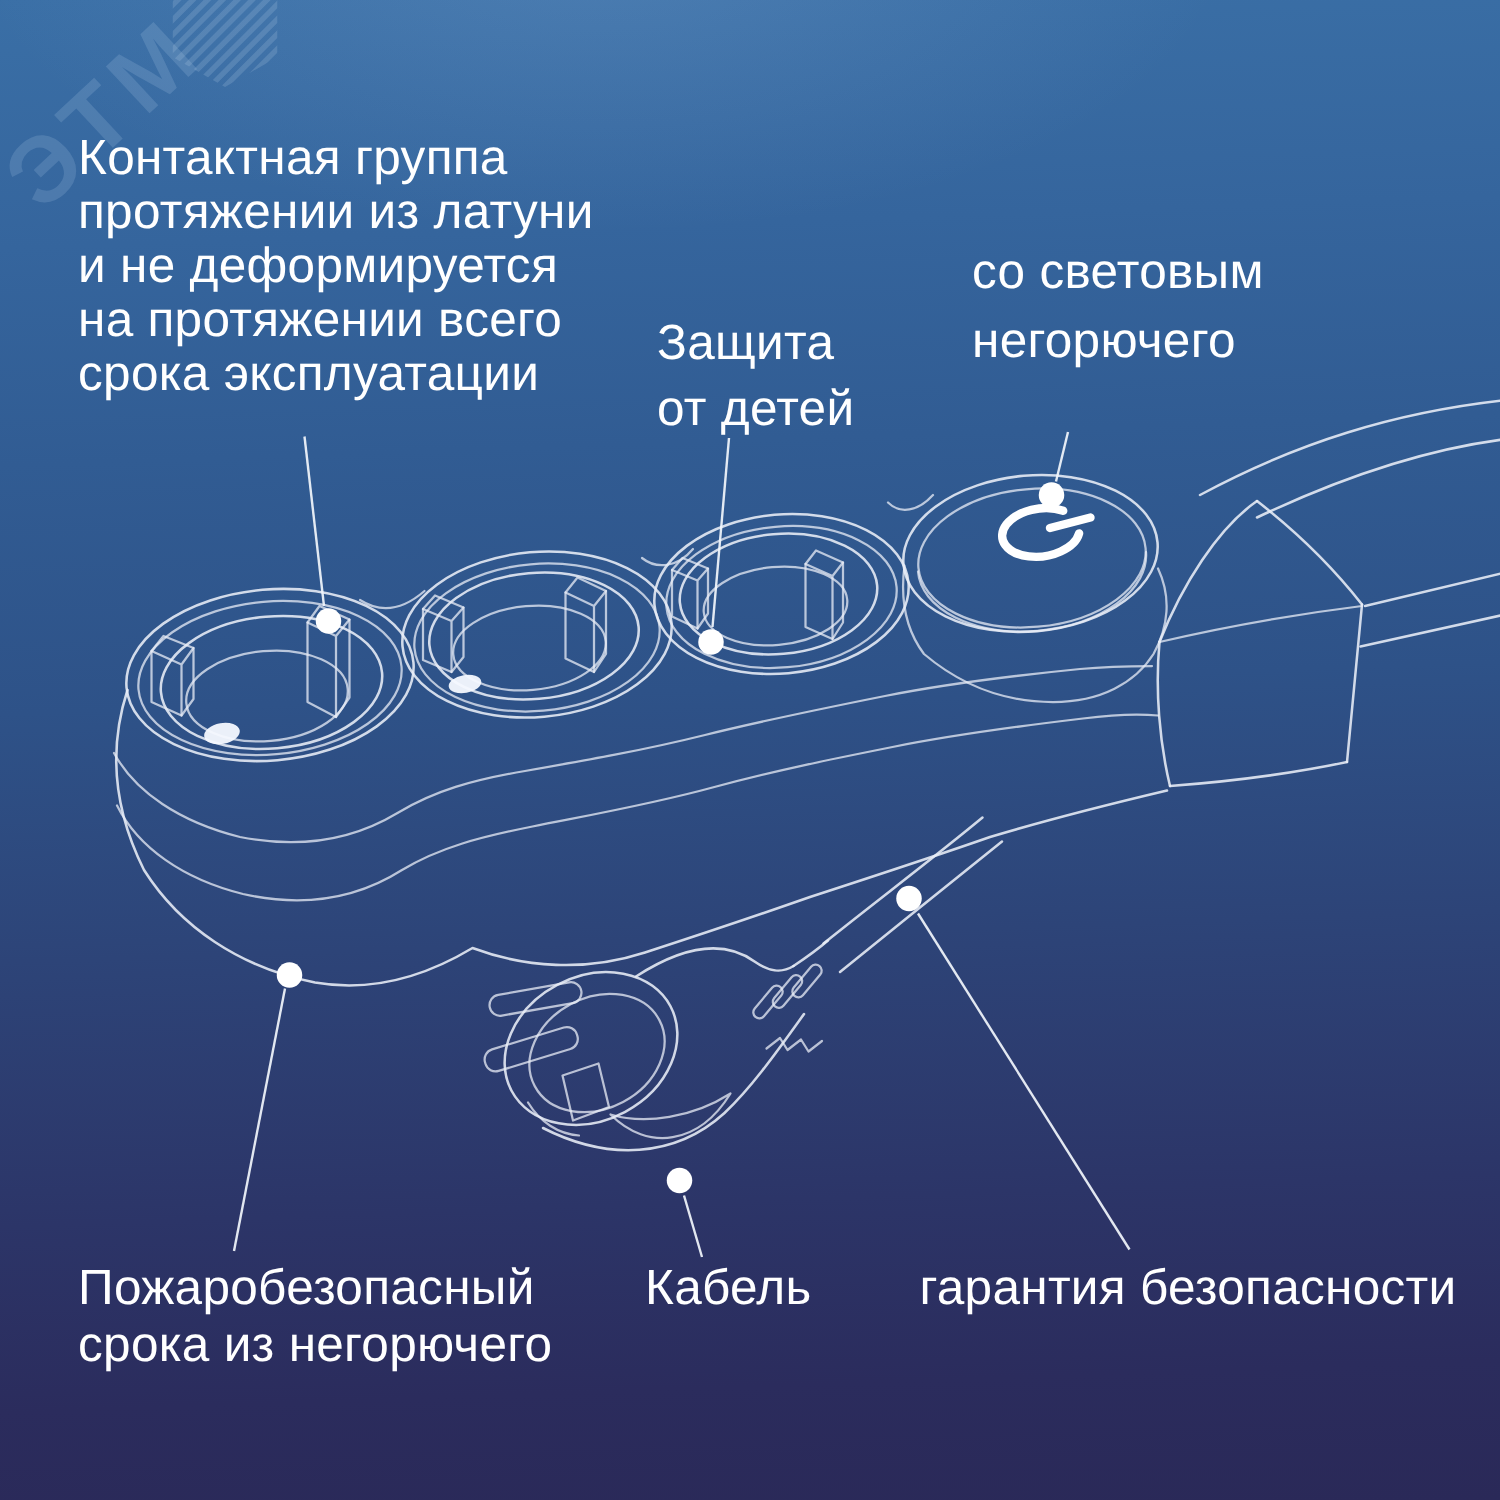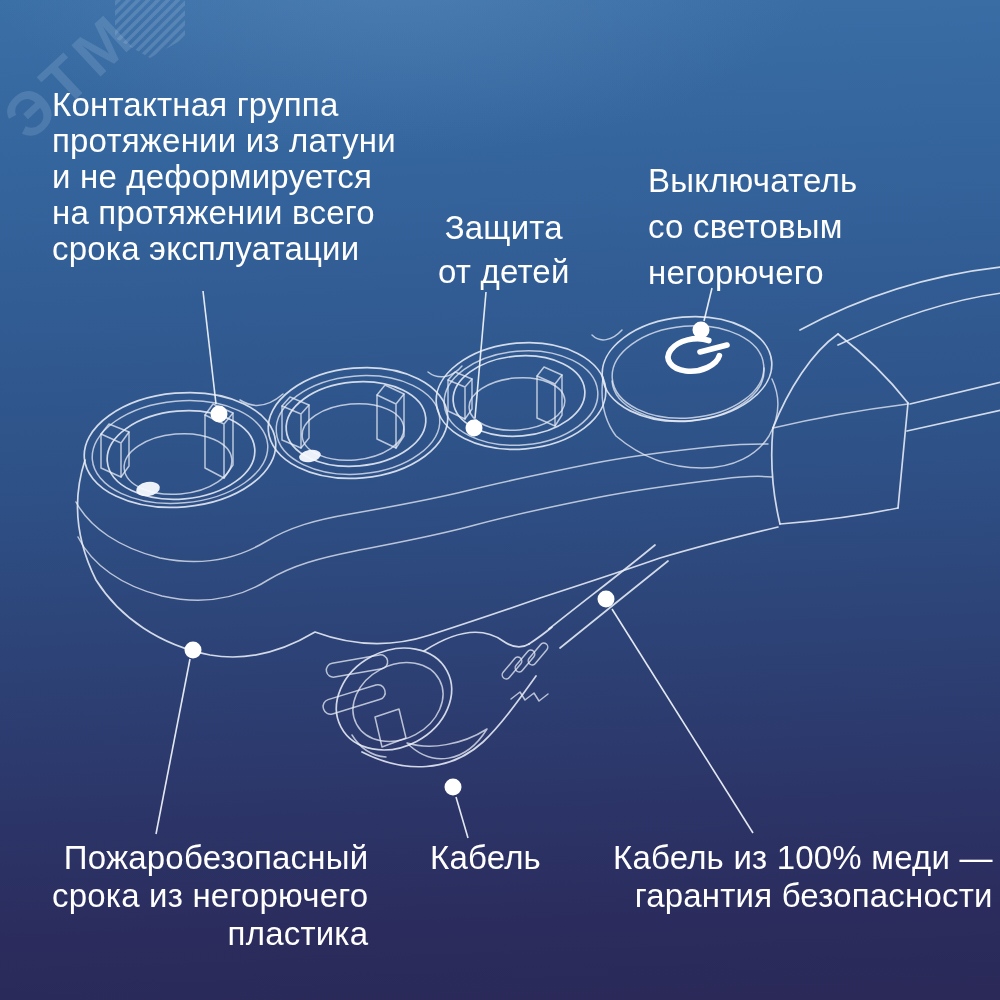--- a/index.html
+++ b/index.html
@@ -7,22 +7,22 @@
     position:relative;width:1000px;height:1000px;overflow:hidden;
     background:
       radial-gradient(60% 28% at 40% -4%, rgba(160,195,235,.18), rgba(160,195,235,0) 70%),
       linear-gradient(178deg,#3a6fa6 0%,#35659d 16%,#315c93 30%,#2e5288 46%,#2d4478 62%,#2c3568 79%,#2b2c5d 91%,#2a2958 100%);
     font-family:"Liberation Sans","DejaVu Sans",sans-serif;
   }
   svg.art{position:absolute;left:0;top:0;width:1000px;height:1000px;}
   .label{position:absolute;color:#ffffff;font-size:33px;line-height:37px;letter-spacing:.2px;white-space:nowrap;}
   .label--tight{line-height:36px;margin-top:19px;}
   .label--loose{line-height:46px;}
-  .label--mid{line-height:44px;text-align:center;}
-  .label--bottom{line-height:38px;text-align:right;}
+  .label--mid{line-height:44px;}
+  .label--bottom{line-height:38px;}
   .wm{
     position:absolute;left:14px;top:92px;
     transform:rotate(-43deg);transform-origin:0 50%;
     font-size:62px;font-weight:700;letter-spacing:6px;
     color:rgba(198,220,243,.17);
   }
   .stroke{fill:none;stroke:#e9eef7;stroke-opacity:.88;stroke-width:1.7;stroke-linecap:round;stroke-linejoin:round;}
   .stroke-thin{fill:none;stroke:#e9eef7;stroke-opacity:.75;stroke-width:1.5;stroke-linecap:round;stroke-linejoin:round;}
   .callout{fill:none;stroke:#f2f6fc;stroke-opacity:.92;stroke-width:1.6;}
   .dot{fill:#ffffff;}
@@ -201,33 +201,30 @@
     <div>на протяжении всего</div>
     <div>срока эксплуатации</div>
   </div>
 
   <div class="label label--mid" style="left:438px;top:206px">
     <div>Защита</div>
     <div>от детей</div>
   </div>
 
   <div class="label label--loose" style="left:648px;top:158px">
-    <div>Выключатель</div>
     <div>со световым</div>
     <div>негорючего</div>
   </div>
 
   <div class="label label--bottom" style="left:52px;top:839px">
     <div>Пожаробезопасный</div>
     <div>срока из негорючего</div>
-    <div>пластика</div>
   </div>
 
   <div class="label label--bottom" style="left:430px;top:839px">
     <div>Кабель</div>
   </div>
 
   <div class="label label--bottom" style="left:613px;top:839px">
-    <div>Кабель из 100% меди —</div>
     <div>гарантия безопасности</div>
   </div>
 
 </div>
 
 </body></html>

